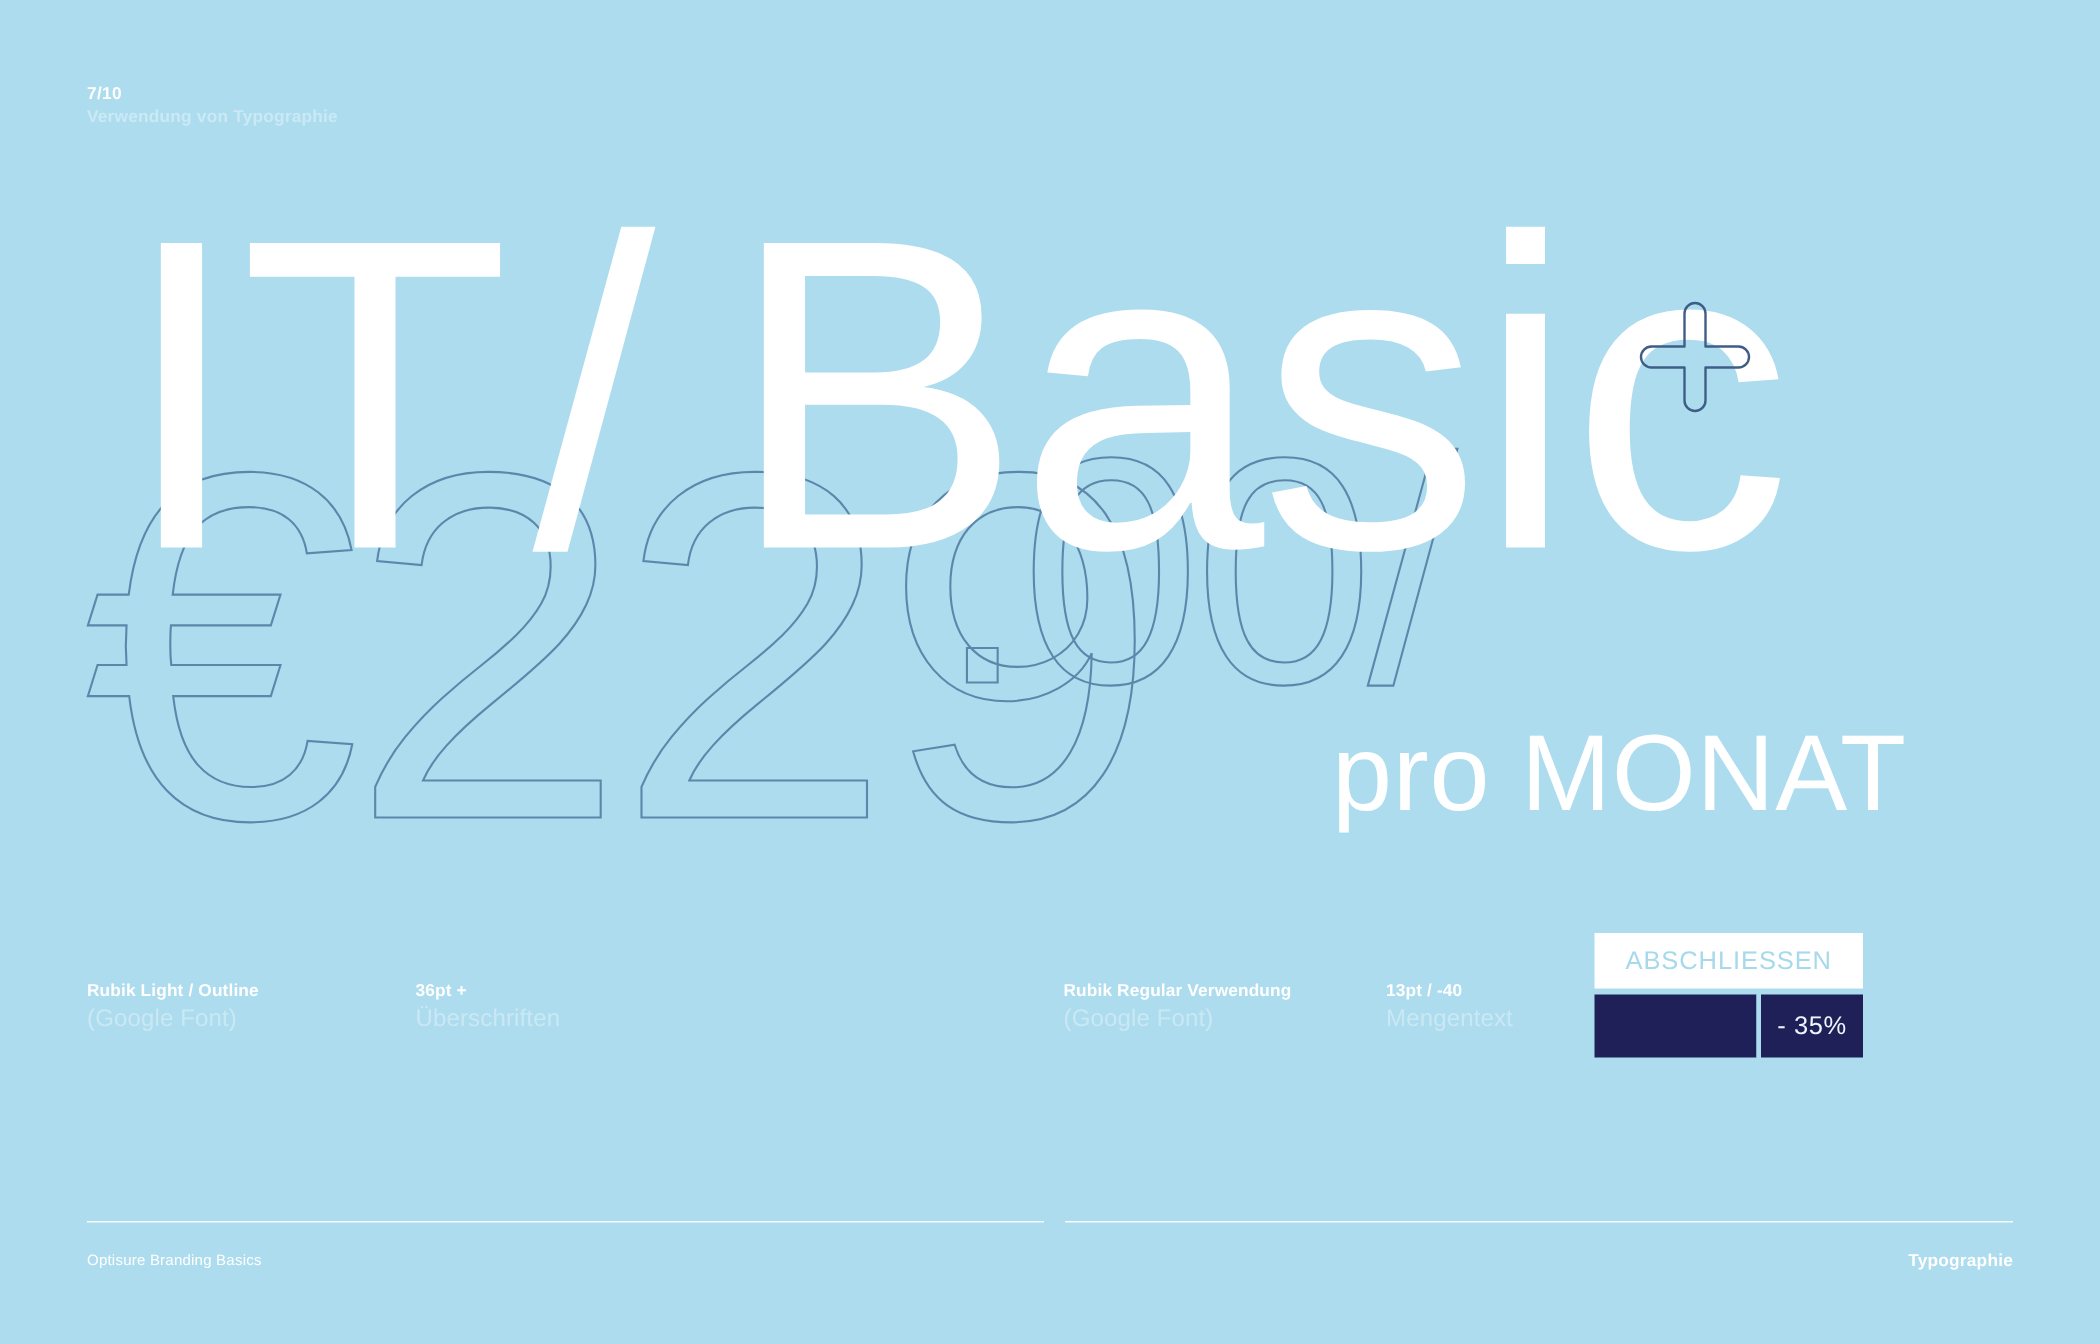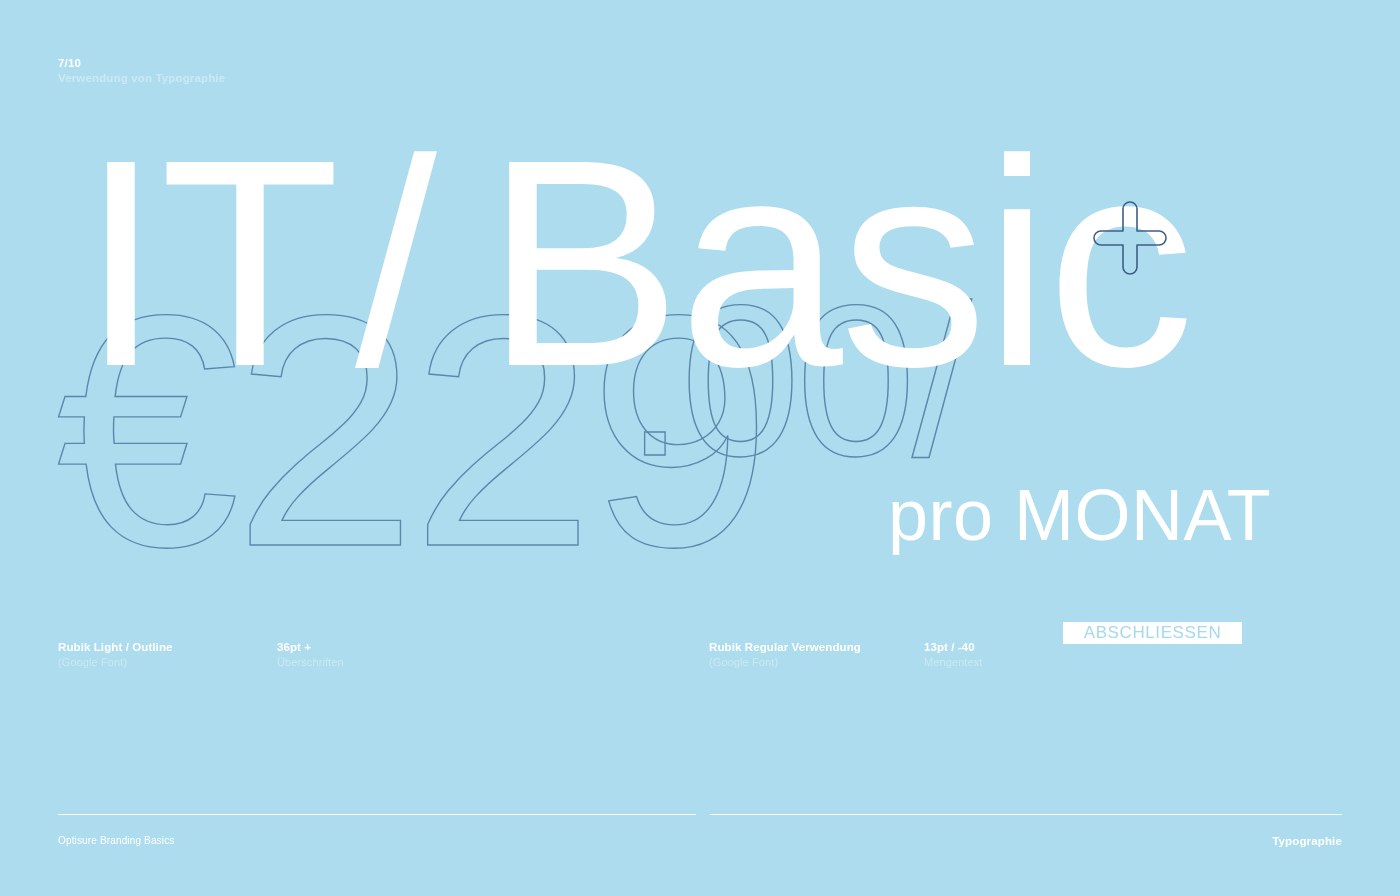--- a/index.html
+++ b/index.html
@@ -84,57 +84,57 @@
     fill: none;
     stroke: #3F5E86;
     stroke-width: 1.6;
     stroke-linejoin: round;
   }
 
   
   .specs {
     position: absolute;
     left: 0;
-    top: 640px;
+    top: 654px;
     width: 1239px;
     height: 40px;
   }
   .spec {
     position: absolute;
     line-height: 1.34;
   }
   .spec-title {
     font-size: 11.5px;
     font-weight: 700;
     color: #FFFFFF;
     letter-spacing: 0.1px;
     white-space: nowrap;
   }
   .spec-sub {
-    font-size: 11px;
+    font-size: 16px;
     font-weight: 400;
     color: #CAE8F4;
     letter-spacing: 0.1px;
     white-space: nowrap;
   }
   .spec-a { left: 58px;  top: 0; }
   .spec-b { left: 277px; top: 0; }
   .spec-c { left: 709px; top: 0; }
   .spec-d { left: 924px; top: 0; }
 
   
   .cta-cluster {
     position: absolute;
     left: 1063px;
     top: 622px;
     width: 179px;
   }
   .cta-button {
     width: 179px;
-    height: 22px;
+    height: 37px;
     background: #FFFFFF;
     display: flex;
     align-items: center;
     justify-content: center;
     box-sizing: border-box;
   }
   .cta-button-label {
     font-size: 17px;
     font-weight: 400;
     color: #A6D9EC;
@@ -264,20 +264,27 @@
     <div class="spec spec-d">
       <div class="spec-title">13pt / -40</div>
       <div class="spec-sub">Mengentext</div>
     </div>
   </div>
 
   <div class="cta-cluster">
     <div class="cta-button">
       <span class="cta-button-label">ABSCHLIESSEN</span>
     </div>
+    <div class="badge-row">
+      <div class="badge-block badge-left"></div>
+      <div class="badge-gap"></div>
+      <div class="badge-block badge-right">
+        <span class="badge-right-label">- 35%</span>
+      </div>
+    </div>
   </div>
 
   <div class="footer-rule footer-rule-left"></div>
   <div class="footer-rule footer-rule-right"></div>
 
   <div class="footer-left">Optisure Branding Basics</div>
   <div class="footer-right">Typographie</div>
 
 </div>
 

